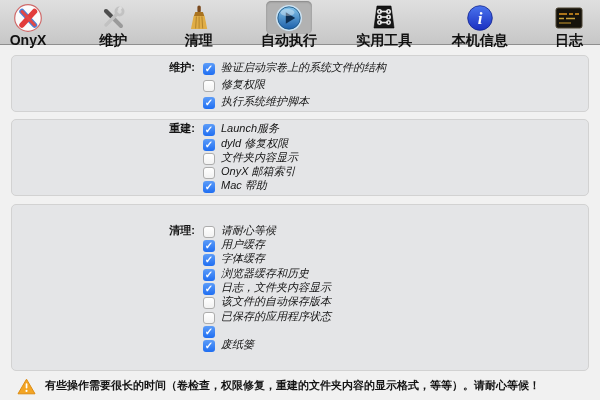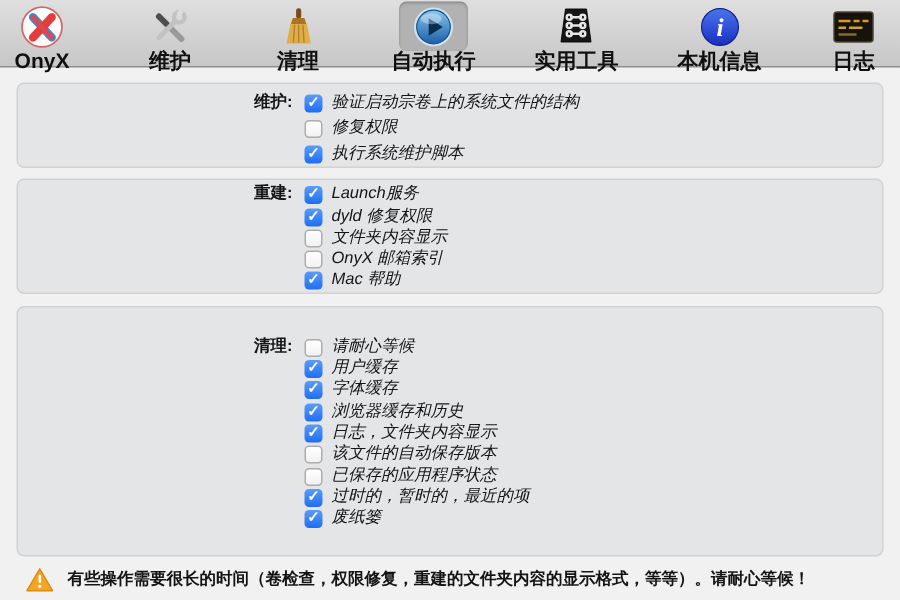--- a/index.html
+++ b/index.html
@@ -227,21 +227,20 @@
       <span class="cb-label">该文件的自动保存版本</span>
     </div>
     <div class="row">
       <span class="sec-label"></span>
       <span class="cb"></span>
       <span class="cb-label">已保存的应用程序状态</span>
     </div>
     <div class="row">
       <span class="sec-label"></span>
       <span class="cb checked"></span>
-      <span class="cb-label">过时的，暂时的，最近的项</span>
     </div>
     <div class="row">
       <span class="sec-label"></span>
       <span class="cb checked"></span>
       <span class="cb-label">废纸篓</span>
     </div>
   </div>
 
   <div class="footer">
     <span style="display:flex">

